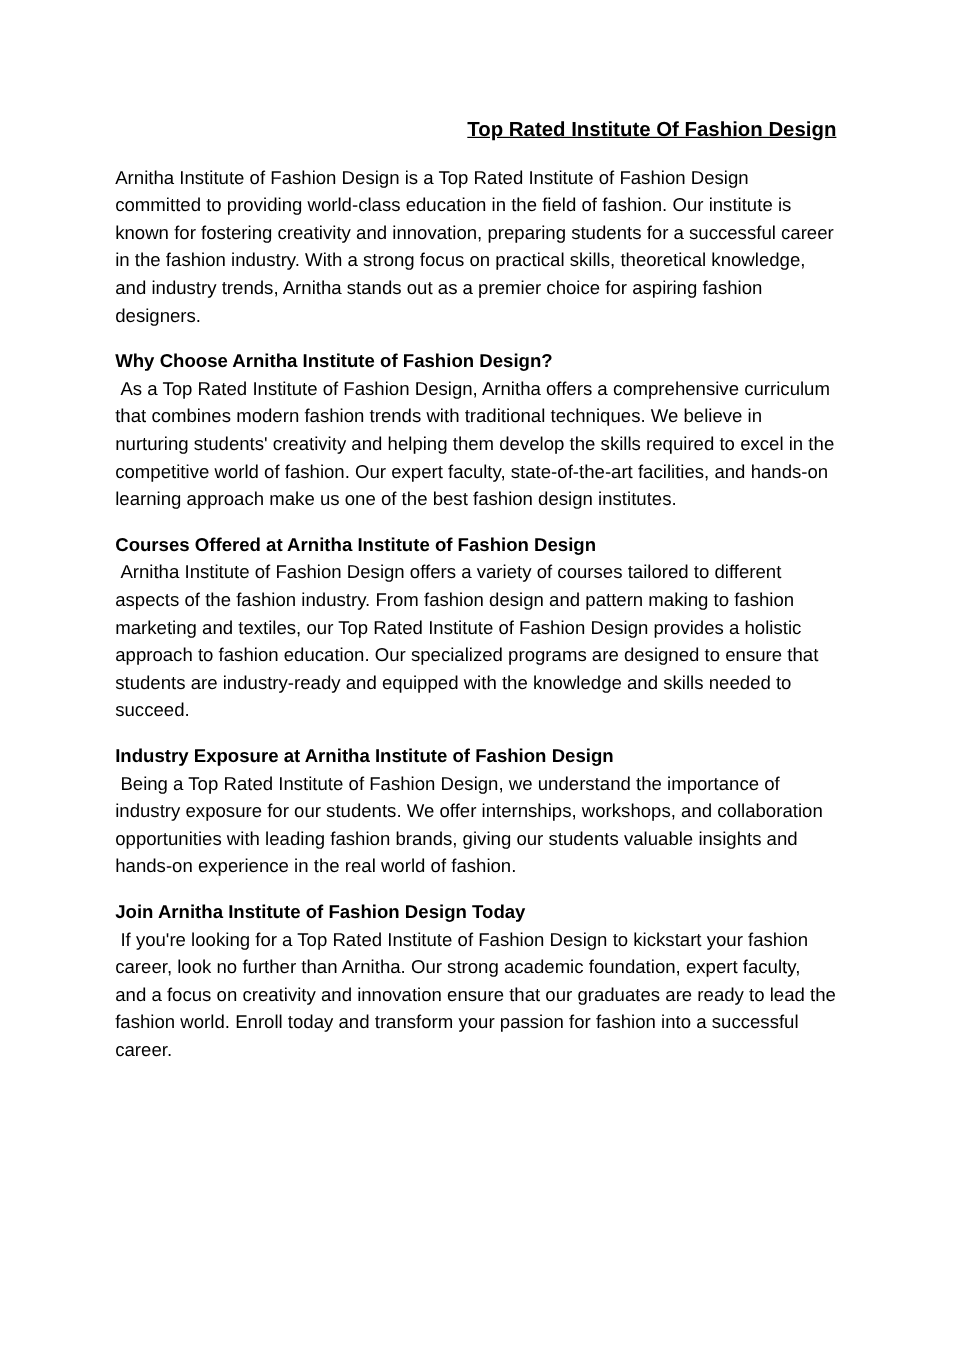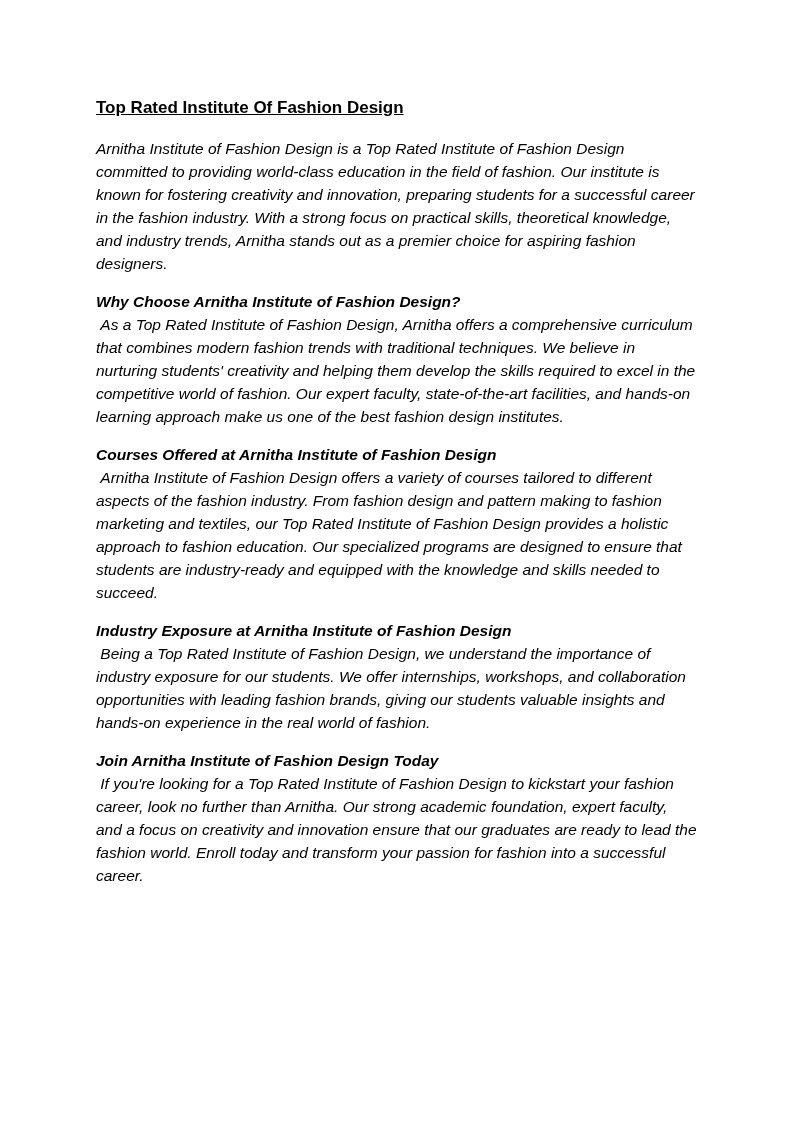--- a/index.html
+++ b/index.html
@@ -19,29 +19,28 @@
     width: 795px;
     height: 1123px;
     padding: 96px 98px 0 96px;
     background: #ffffff;
   }
   .doc-title {
     font-size: 17px;
     line-height: 23px;
     font-weight: bold;
     text-decoration: underline;
-    text-align: left;
+    text-align: right;
     margin: 0 0 18px 0;
   }
   .para {
     font-size: 15.5px;
     line-height: 23px;
     margin: 0 0 15px 0;
     white-space: pre-wrap;
-    font-style: italic;
   }
   .section-heading {
     font-weight: bold;
   }
 </style>
 </head>
 <body>
 
 <div class="page">
 

